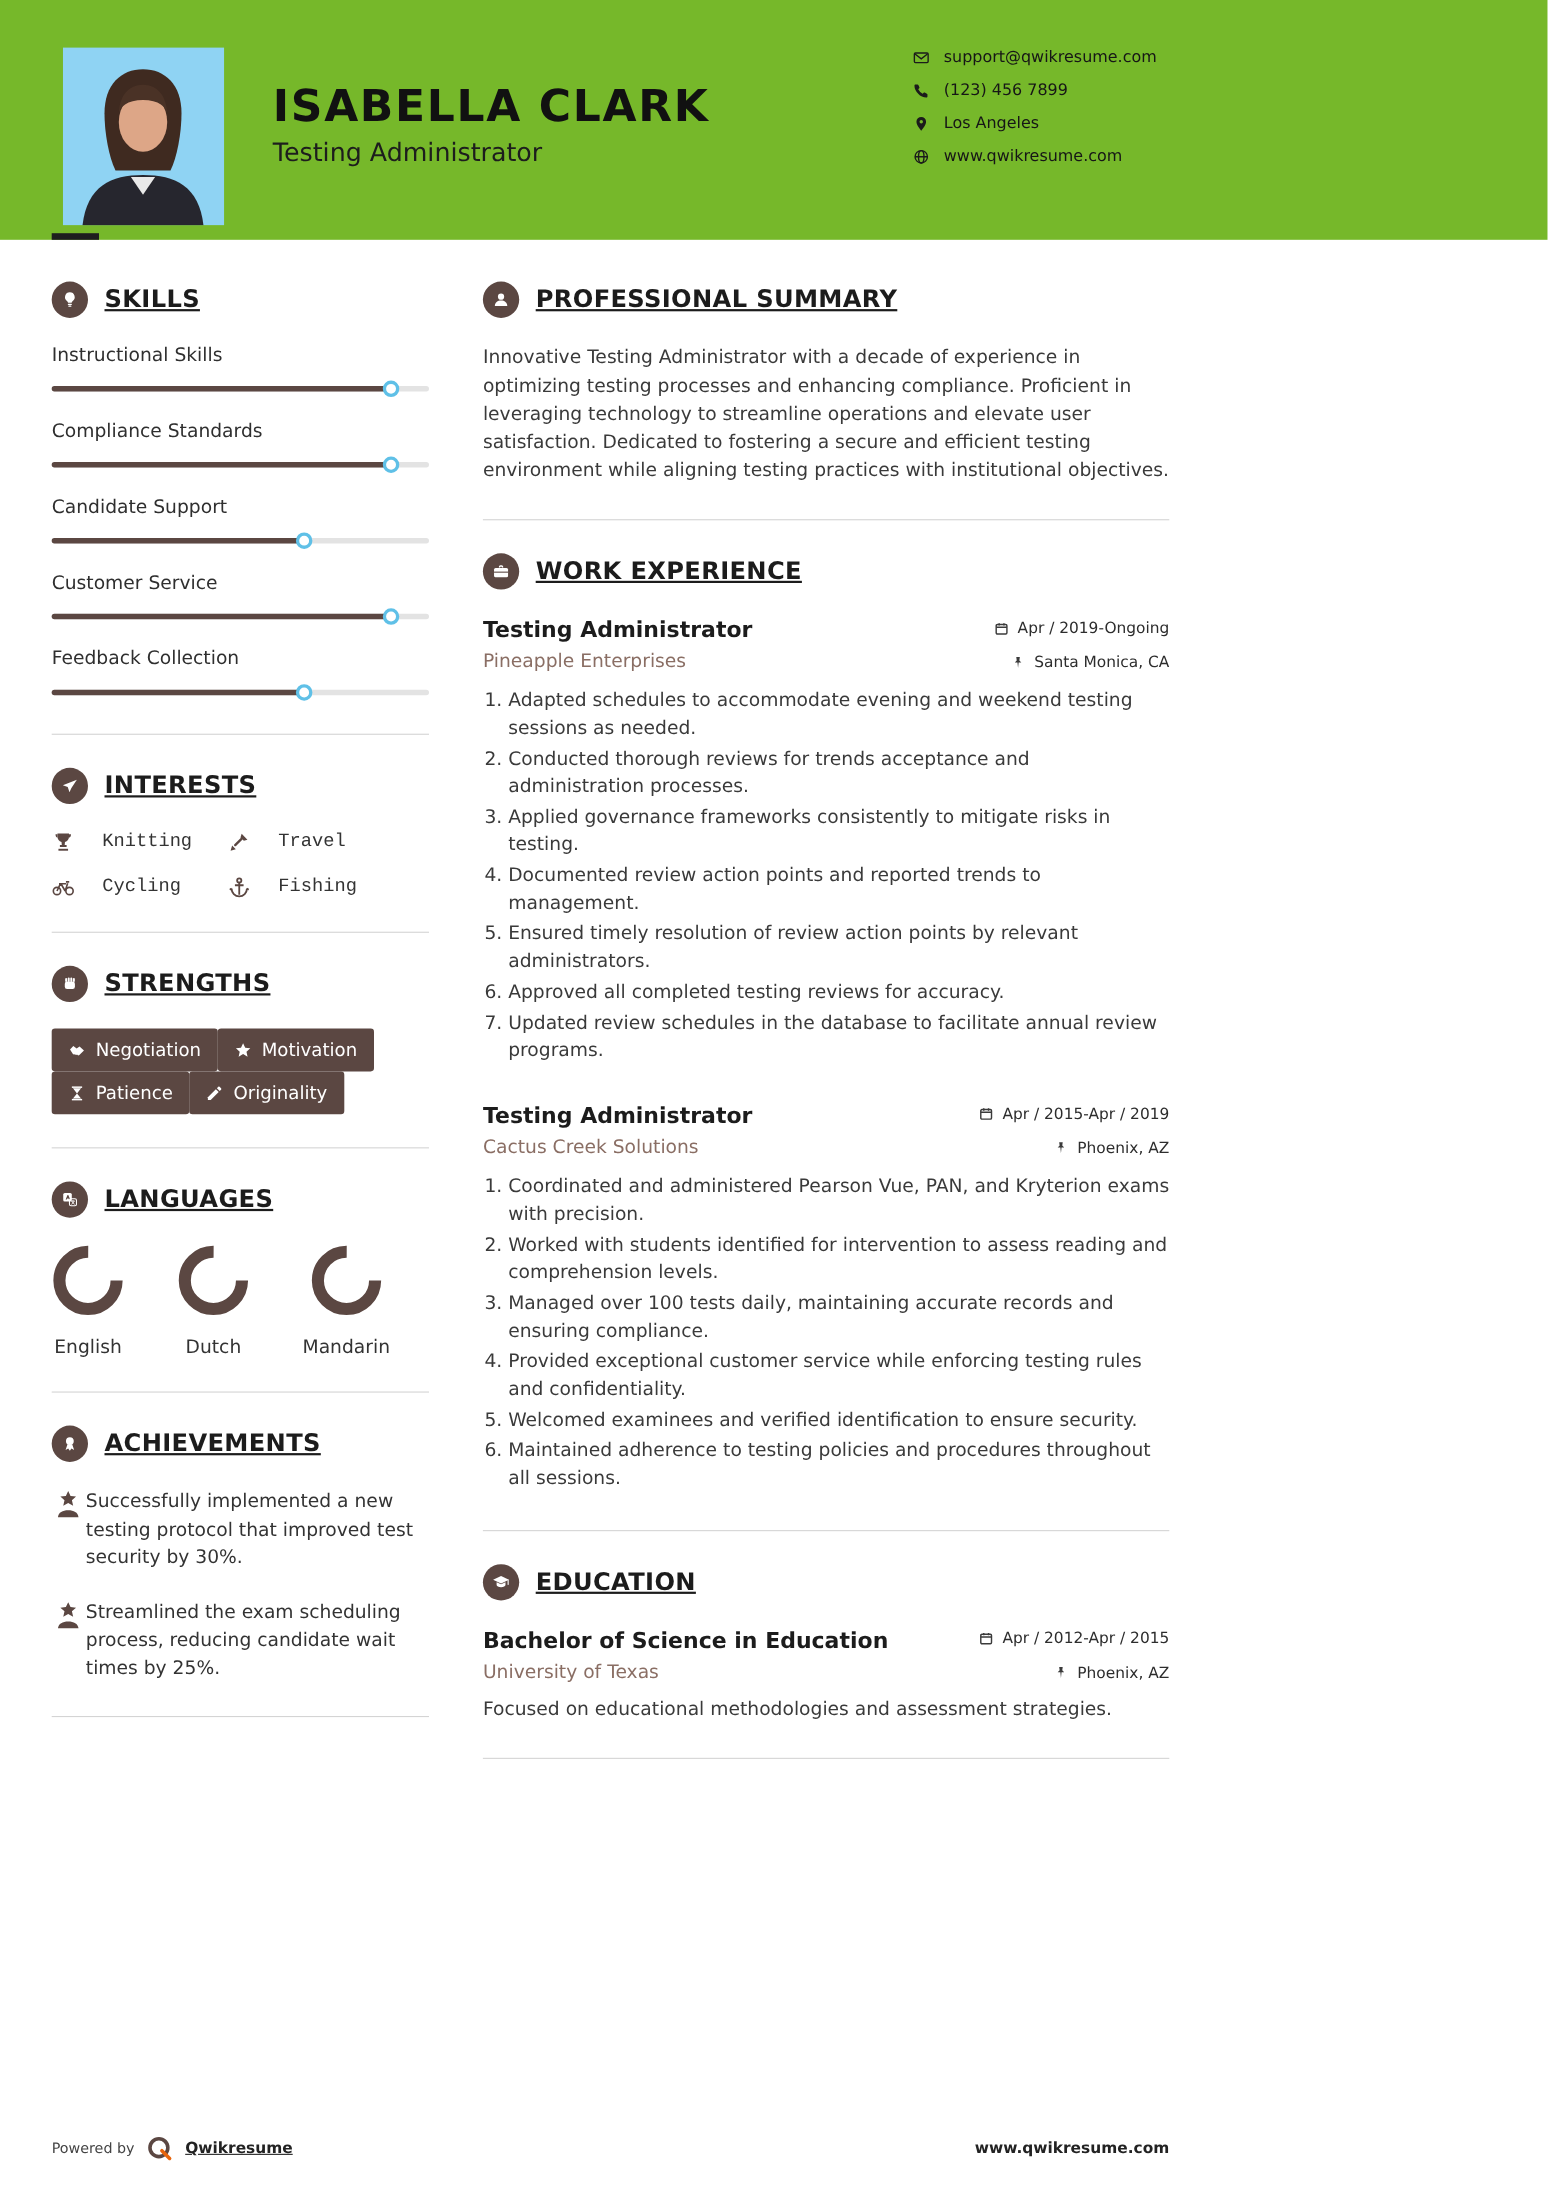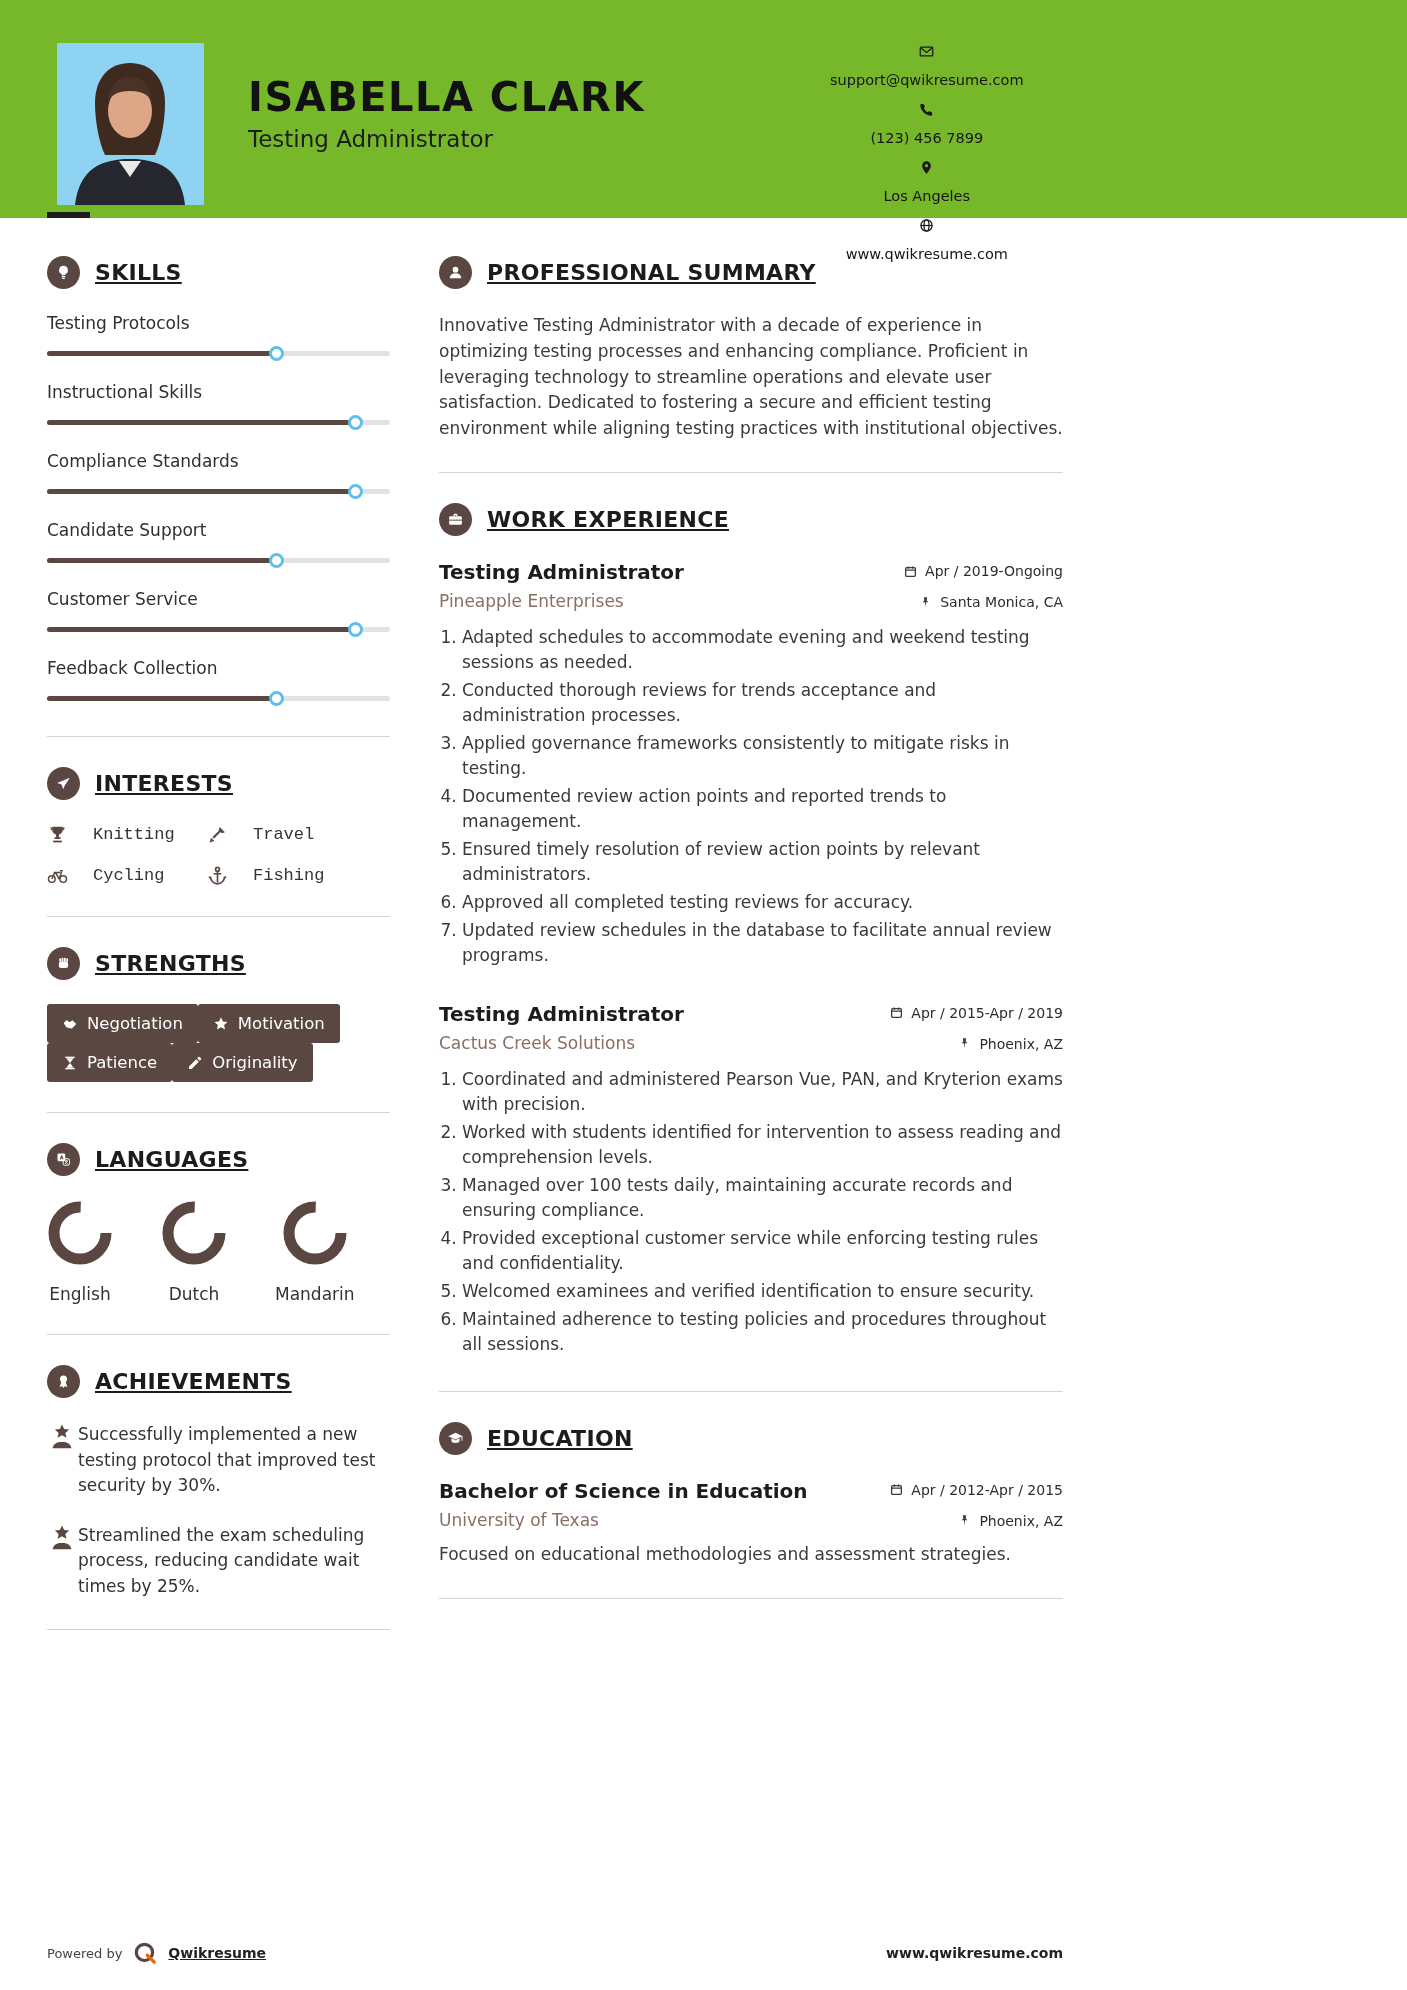--- a/index.html
+++ b/index.html
@@ -17,21 +17,21 @@
   .page{position:relative;width:1407px;height:1990px;background:#fff;overflow:hidden;}
 
   
   .header{position:relative;height:218px;background:var(--green);}
   .photo{position:absolute;left:57px;top:43px;width:147px;height:162px;overflow:hidden;}
   .photo svg{display:block;width:100%;height:100%;}
   .name-block{position:absolute;left:248px;top:76px;}
   .name{font-size:40px;font-weight:800;letter-spacing:1.5px;color:#111;line-height:1.05;margin:0;}
   .subtitle{font-size:23px;color:#1d1d1d;margin-top:8px;}
   .contacts{position:absolute;left:830px;top:44px;display:flex;flex-direction:column;gap:14px;}
-  .contact-row{display:flex;align-items:center;gap:13px;font-size:14.5px;color:#161616;flex-direction:column;}
+  .contact-row{display:flex;align-items:center;gap:13px;font-size:14.5px;color:#161616;}
   .contact-row .cicon{width:15px;height:15px;color:#1b1b1b;flex:none;display:flex;}
   .contact-row svg{width:15px;height:15px;}
   .accent-bar{position:absolute;left:47px;top:212px;width:43px;height:6px;background:#1e1e1e;}
 
   
   .content{display:flex;gap:49px;margin:38px 0 0 47px;width:1016px;}
   .left{width:343px;flex:none;}
   .right{flex:1;min-width:0;}
 
   .sec-head{display:flex;align-items:center;gap:15px;margin-bottom:24px;}
@@ -165,29 +165,20 @@
           <svg viewBox="0 0 24 24">
               <path d="M12 2.5a6.2 6.2 0 0 0-3.4 11.4c.6.5 1 1.2 1.1 2h4.6c.1-.8.5-1.5 1.1-2A6.2 6.2 0 0 0 12 2.5z"></path>
               <rect x="9.3" y="17" width="5.4" height="1.7" rx=".85"></rect>
               <rect x="10" y="19.4" width="4" height="1.7" rx=".85"></rect>
             </svg>
         </span>
         <h2 class="sec-title">SKILLS</h2>
       </div>
       <div>
         <div class="skill">
-          <div class="skill-label">Testing Protocols</div>
-          <div class="bar">
-              <div class="track"></div>
-              <div class="fill" style="width: 67%;">
-                <div class="knob"></div>
-              </div>
-            </div>
-        </div>
-        <div class="skill">
           <div class="skill-label">Instructional Skills</div>
           <div class="bar">
               <div class="track"></div>
               <div class="fill" style="width: 90%;">
                 <div class="knob"></div>
               </div>
             </div>
         </div>
         <div class="skill">
           <div class="skill-label">Compliance Standards</div>

